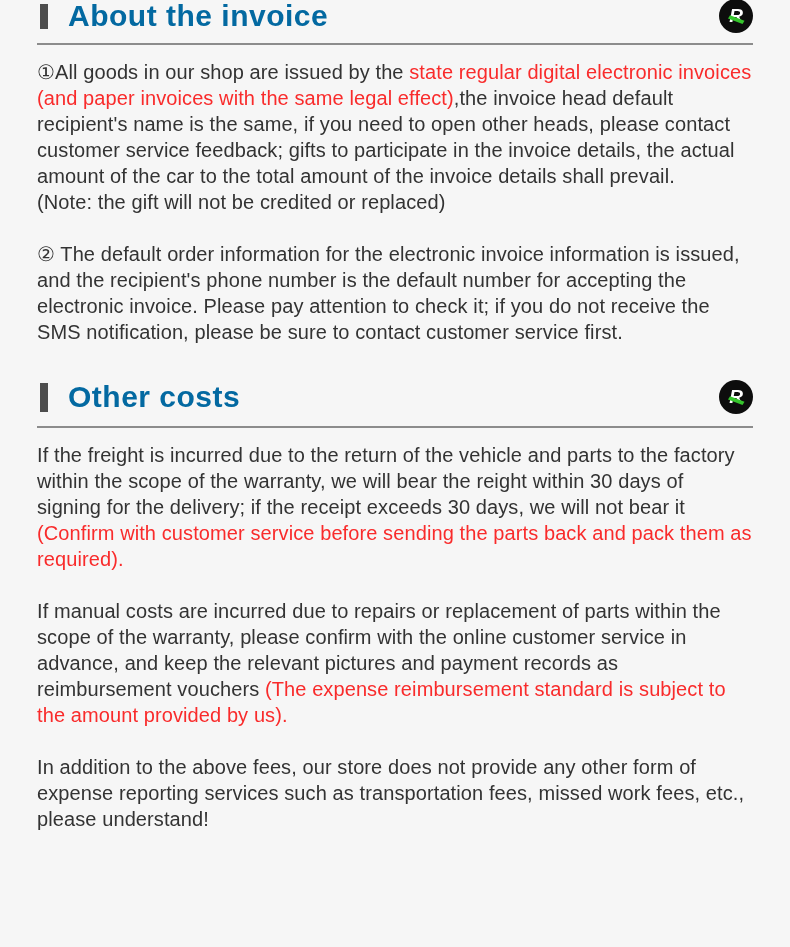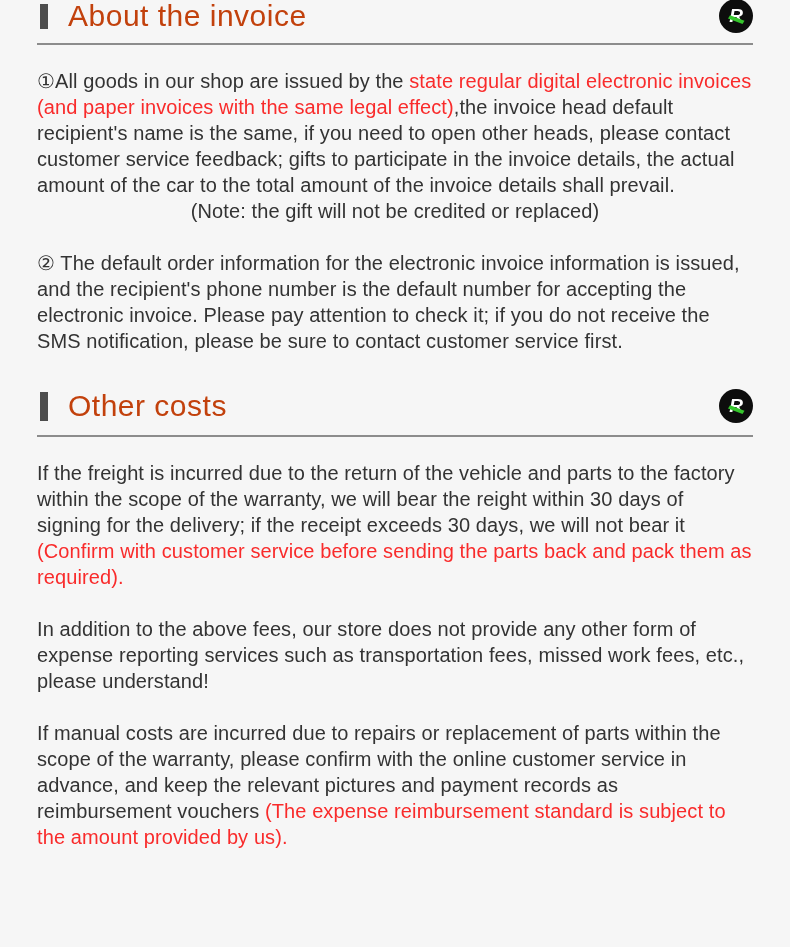--- a/index.html
+++ b/index.html
@@ -32,23 +32,23 @@
     width: 8px;
     height: 25px;
     background: #4d4d4d;
     margin-left: 3px;
     flex: 0 0 auto;
   }
   .sec-header.second .accent-bar { height: 29px; }
   .sec-title {
     margin: 0 0 0 20px;
     font-size: 30px;
-    font-weight: normal;
+    font-weight: bold;
     letter-spacing: 0.5px;
-    color: #c2410c;
+    color: #0369a1;
     white-space: nowrap;
   }
   .logo {
     margin-left: auto;
     width: 34px;
     height: 34px;
     flex: 0 0 auto;
   }
   .logo svg { display: block; }
   .divider {
@@ -57,22 +57,22 @@
     height: 0;
     margin: 11px 0 0 0;
   }
   .para {
     margin: 26px 0 0 0;
     font-size: 20px;
     line-height: 26px;
     color: #333333;
     letter-spacing: 0.1px;
   }
-  .para.first { margin-top: 23px; }
-  .para.note { margin-top: 0; text-align: center; }
+  .para.first { margin-top: 14px; }
+  .para.note { margin-top: 0; }
   .red { color: #f92b2b; }
 </style>
 </head>
 <body>
 
 <div class="page">
 
   <section>
     <div class="sec-header">
       <span class="accent-bar"></span>
@@ -103,18 +103,18 @@
           <circle cx="17" cy="17" r="17" fill="#0d0d0d"></circle>
           <text x="17" y="23" text-anchor="middle" font-family="Liberation Sans, sans-serif" font-size="19" font-weight="bold" font-style="italic" fill="#ffffff">R</text>
           <polygon points="9,19.5 23.5,25 25.5,21.8 11,16.3" fill="#35c52c"></polygon>
         </svg>
       </span>
     </div>
     <hr class="divider">
 
     <p class="para first"><span>If the freight is incurred due to the return of the vehicle and parts to the factory within the scope of the warranty, we will bear the reight within 30 days of signing for the delivery; if the receipt exceeds 30 days, we will not bear it </span><span class="red">(Confirm with customer service before sending the parts back and pack them as required).</span></p>
 
+    <p class="para"><span>If manual costs are incurred due to repairs or replacement of parts within the scope of the warranty, please confirm with the online customer service in advance, and keep the relevant pictures and payment records as reimbursement vouchers </span><span class="red">(The expense reimbursement standard is subject to the amount provided by us).</span></p>
+
     <p class="para">In addition to the above fees, our store does not provide any other form of expense reporting services such as transportation fees, missed work fees, etc., please understand!</p>
-
-    <p class="para"><span>If manual costs are incurred due to repairs or replacement of parts within the scope of the warranty, please confirm with the online customer service in advance, and keep the relevant pictures and payment records as reimbursement vouchers </span><span class="red">(The expense reimbursement standard is subject to the amount provided by us).</span></p>
   </section>
 
 </div>
 
 </body></html>

